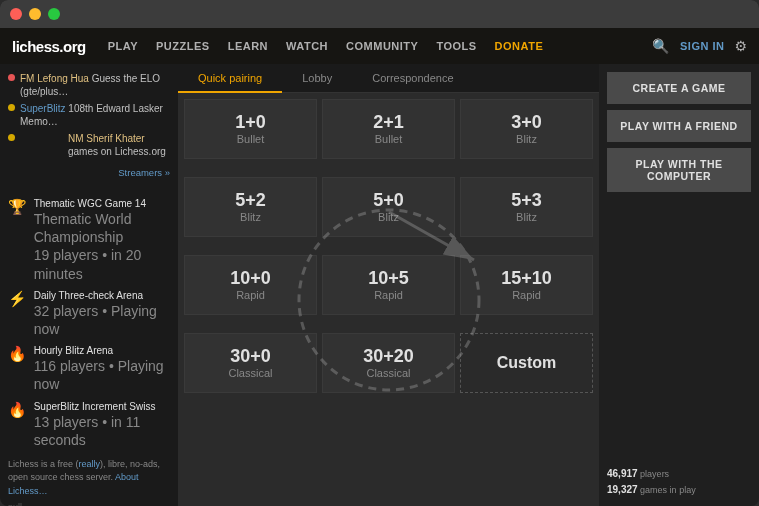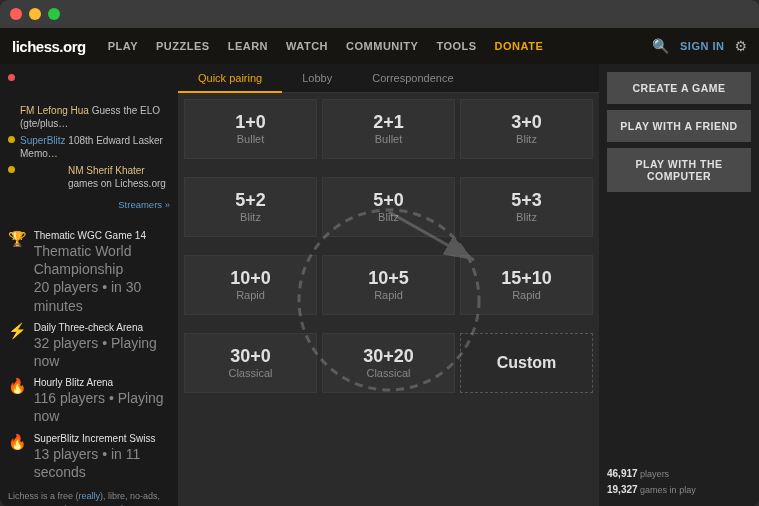--- a/index.html
+++ b/index.html
@@ -308,21 +308,21 @@
     <span class="nav-gear">⚙</span>
   </div>
 </div>
 
 <div class="main">
 
   <div class="sidebar">
     <div class="sidebar-section">
       <div class="stream-item">
         <div class="stream-dot"></div>
-        <div style="font-size:10px; color:#c0c0c0;margin-top:32px;">
+        <div style="font-size:10px; color:#c0c0c0;">
           <span style="color:#e0c080; font-size:10px;">FM Lefong Hua</span>
           <span>Guess the ELO (gte/plus…</span>
         </div>
       </div>
       <div class="stream-item">
         <div class="stream-dot yellow"></div>
         <div style="font-size:10px; color:#c0c0c0;">
           <span style="color:#629ac8; font-size:10px;">SuperBlitz</span>
           <span>108th Edward Lasker Memo…</span>
         </div>
@@ -337,21 +337,21 @@
       <div style="text-align:right; margin-top:2px;">
         <span style="font-size:9.5px; color:#629ac8; cursor:pointer;">Streamers »</span>
       </div>
     </div>
     <div class="sidebar-divider"></div>
     <div class="event-item">
       <div class="event-icon">🏆</div>
       <div class="event-text">
         <div class="title">Thematic WGC Game 14</div>
         <div class="sub">Thematic World Championship</div>
-        <div class="sub">20 players • in 30 minutes</div>
+        <div class="sub">19 players • in 20 minutes</div>
       </div>
     </div>
     <div class="event-item">
       <div class="event-icon">⚡</div>
       <div class="event-text">
         <div class="title">Daily Three-check Arena</div>
         <div class="sub">32 players • Playing now</div>
       </div>
     </div>
     <div class="event-item">

